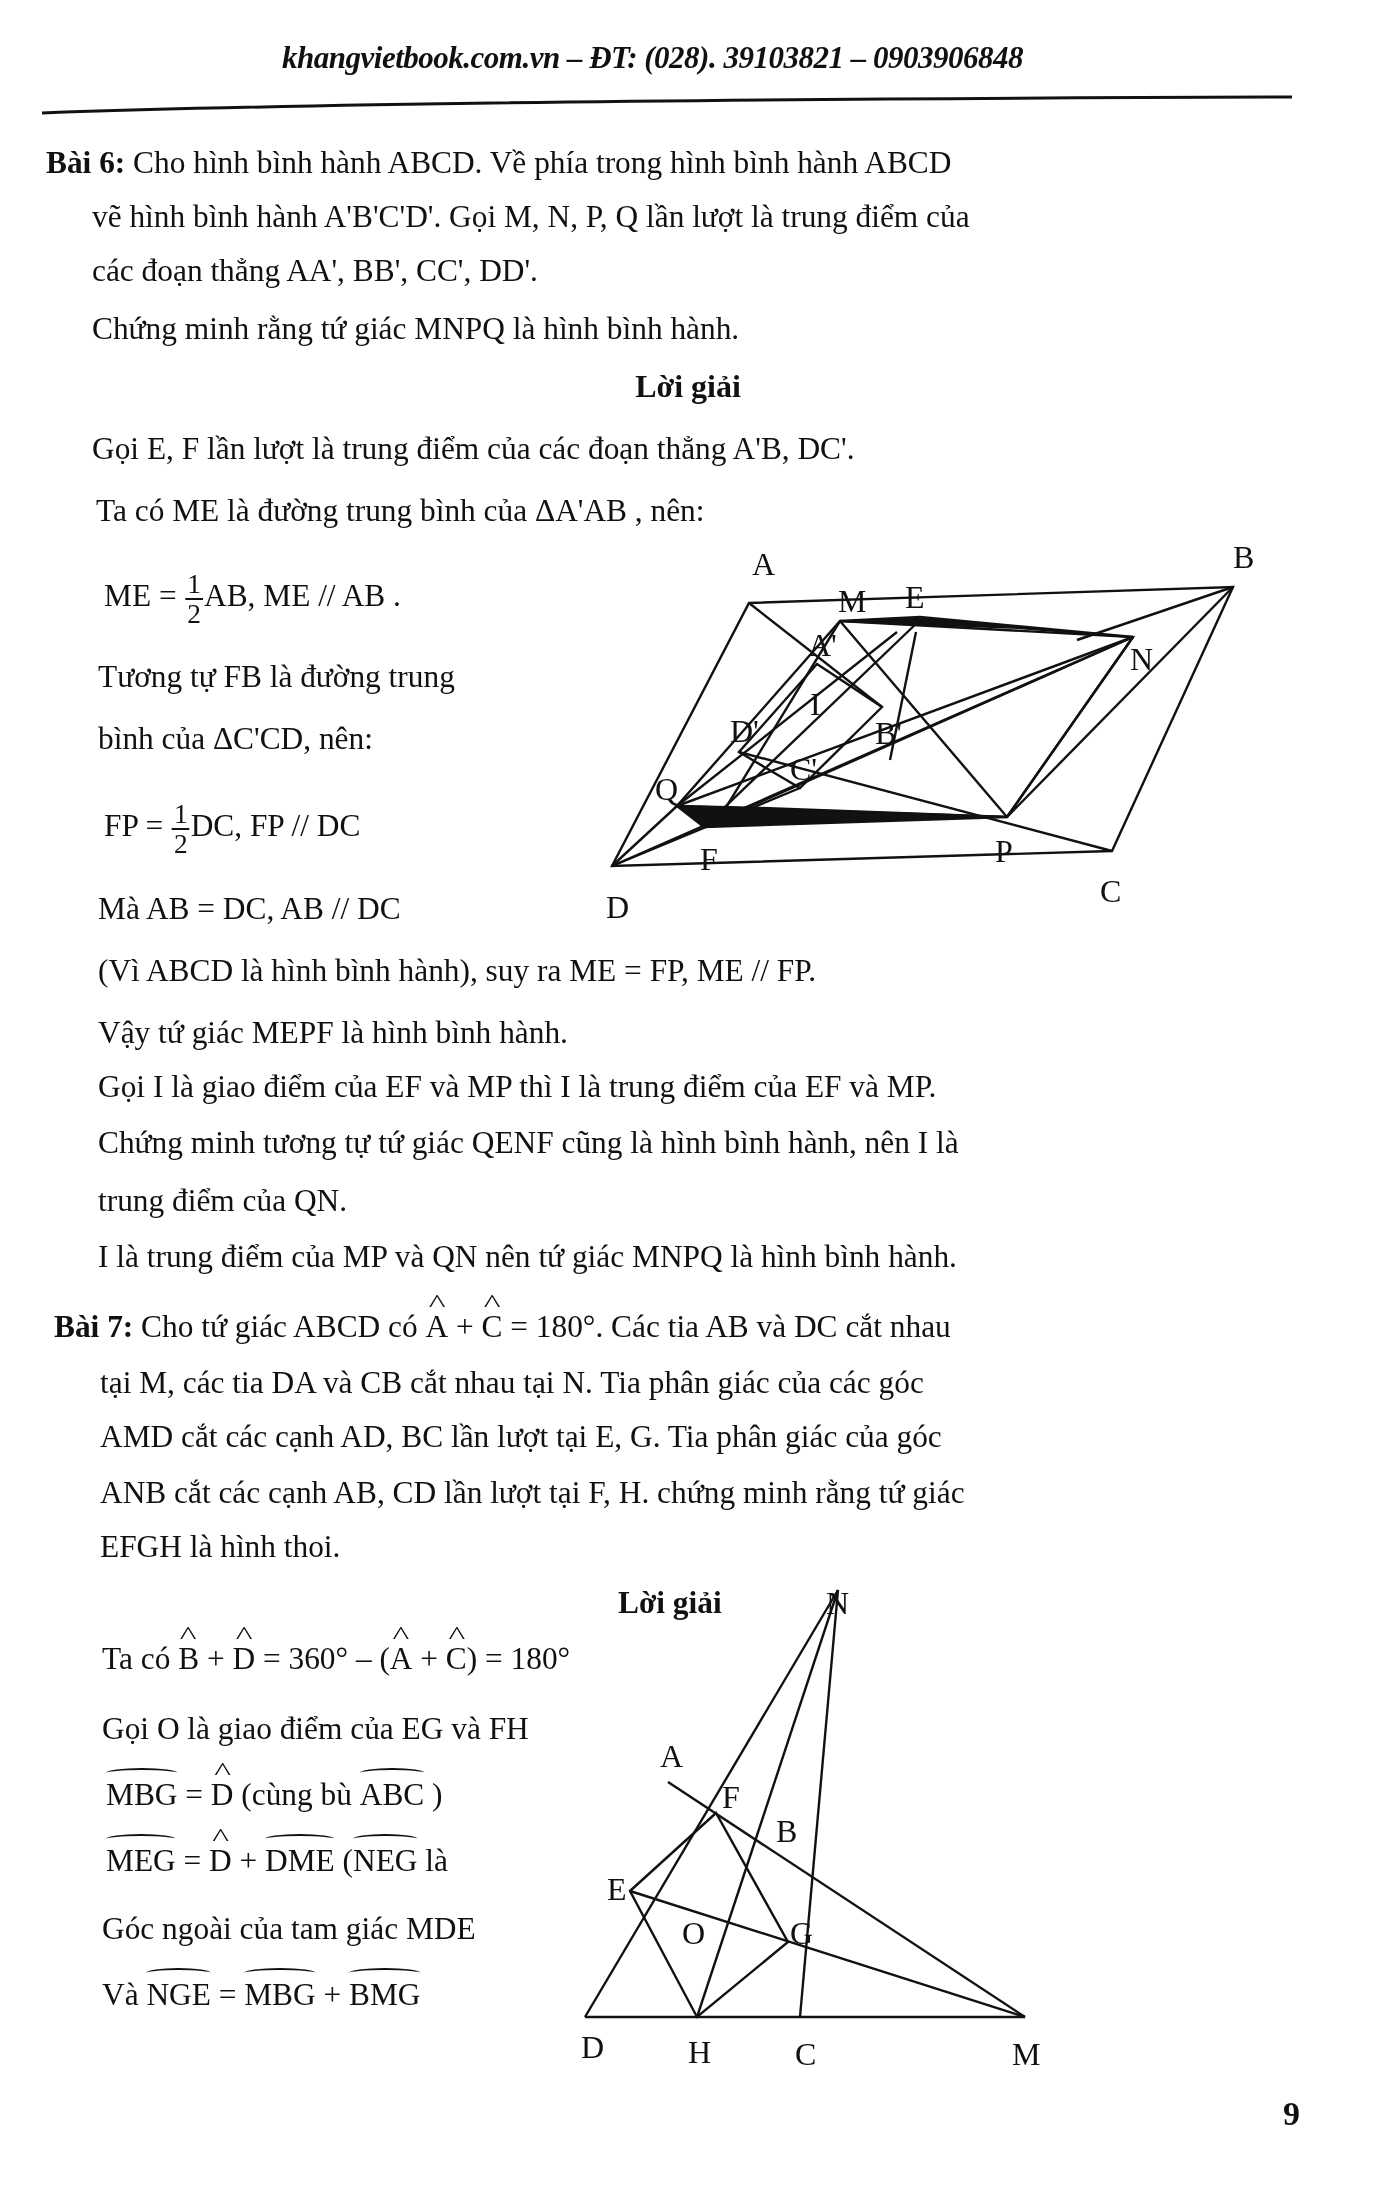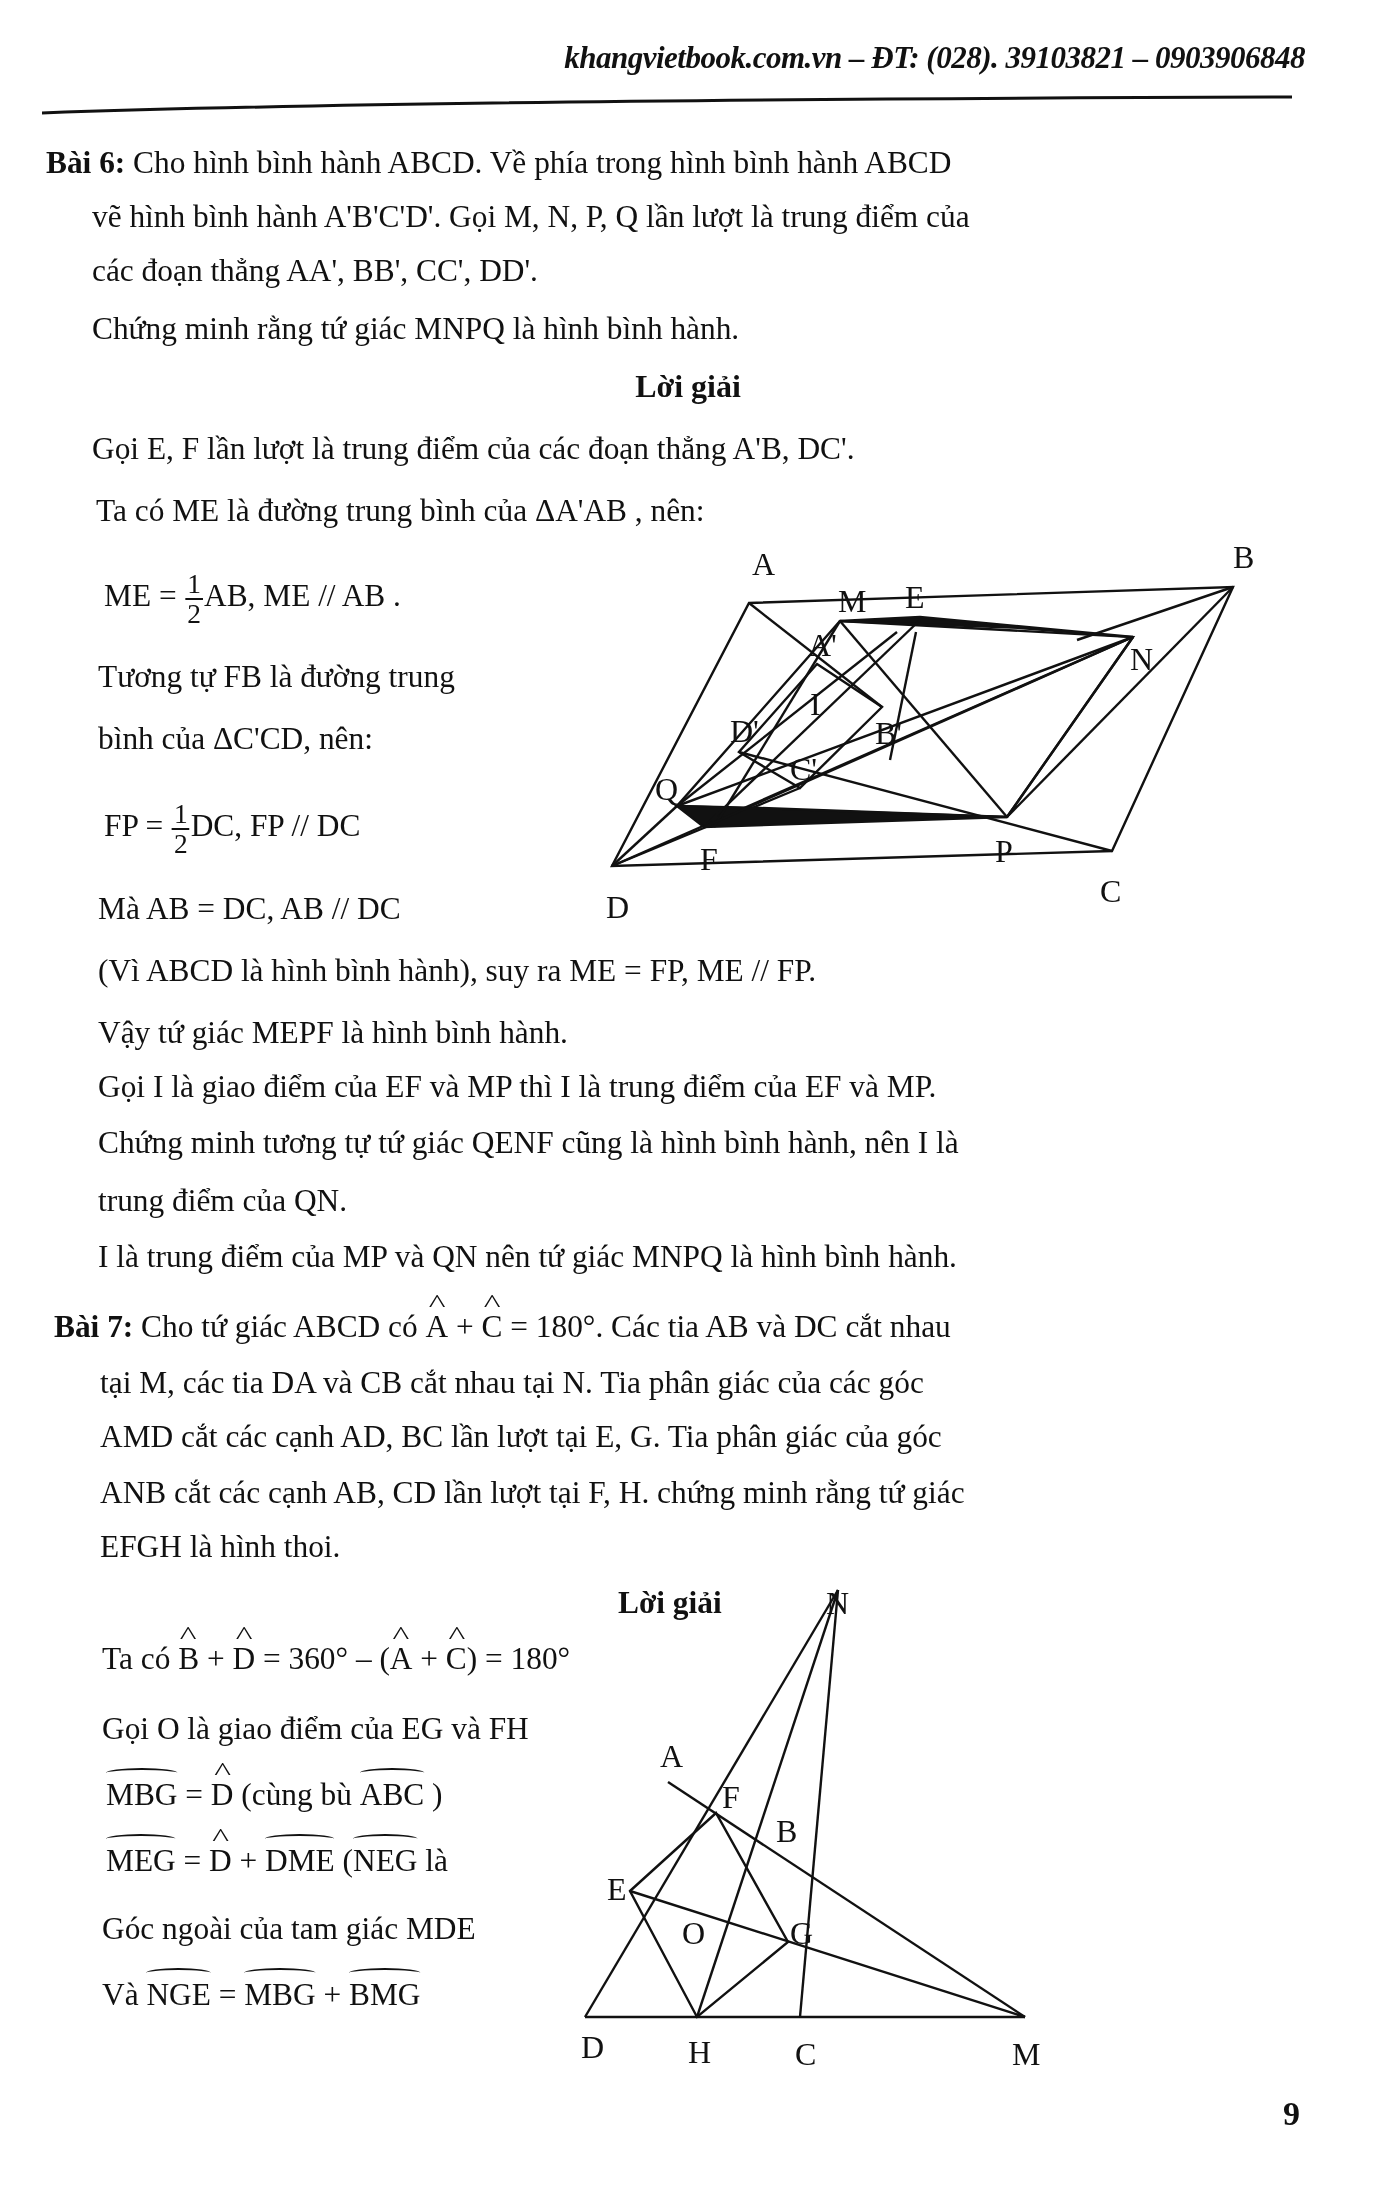--- a/index.html
+++ b/index.html
@@ -1,18 +1,18 @@
 <!DOCTYPE html>
 <html><head>
 <meta charset="utf-8">
 <style>
   html, body { margin: 0; padding: 0; background: #ffffff; }
   body { width: 1376px; height: 2208px; position: relative; overflow: hidden;
          font-family: "DejaVu Serif", "Liberation Serif", serif; color: #111; }
-  .header { position: absolute; left: 0; top: 40px; width: 1305px; text-align: right;
+  .header { position: absolute; left: 0; top: 40px; width: 1305px; text-align: center;
             font-family: "Liberation Serif", serif; font-style: italic; font-weight: bold;
             font-size: 31px; letter-spacing: -0.5px; }
   .header-rule { position: absolute; left: 0; top: 0; }
   .line { position: absolute; font-size: 32px; white-space: nowrap; line-height: 40px;
           font-family: "Liberation Serif", serif; transform: scaleX(0.98); transform-origin: left; }
   .b { font-weight: bold; }
   .frac { display: inline-block; vertical-align: middle; text-align: center; line-height: 1; margin: 0 1px; }
   .frac .num { display: block; border-bottom: 2px solid #111; padding: 0 2px; font-size: 28px; }
   .frac .den { display: block; font-size: 28px; }
   .hat { position: relative; display: inline-block; }

